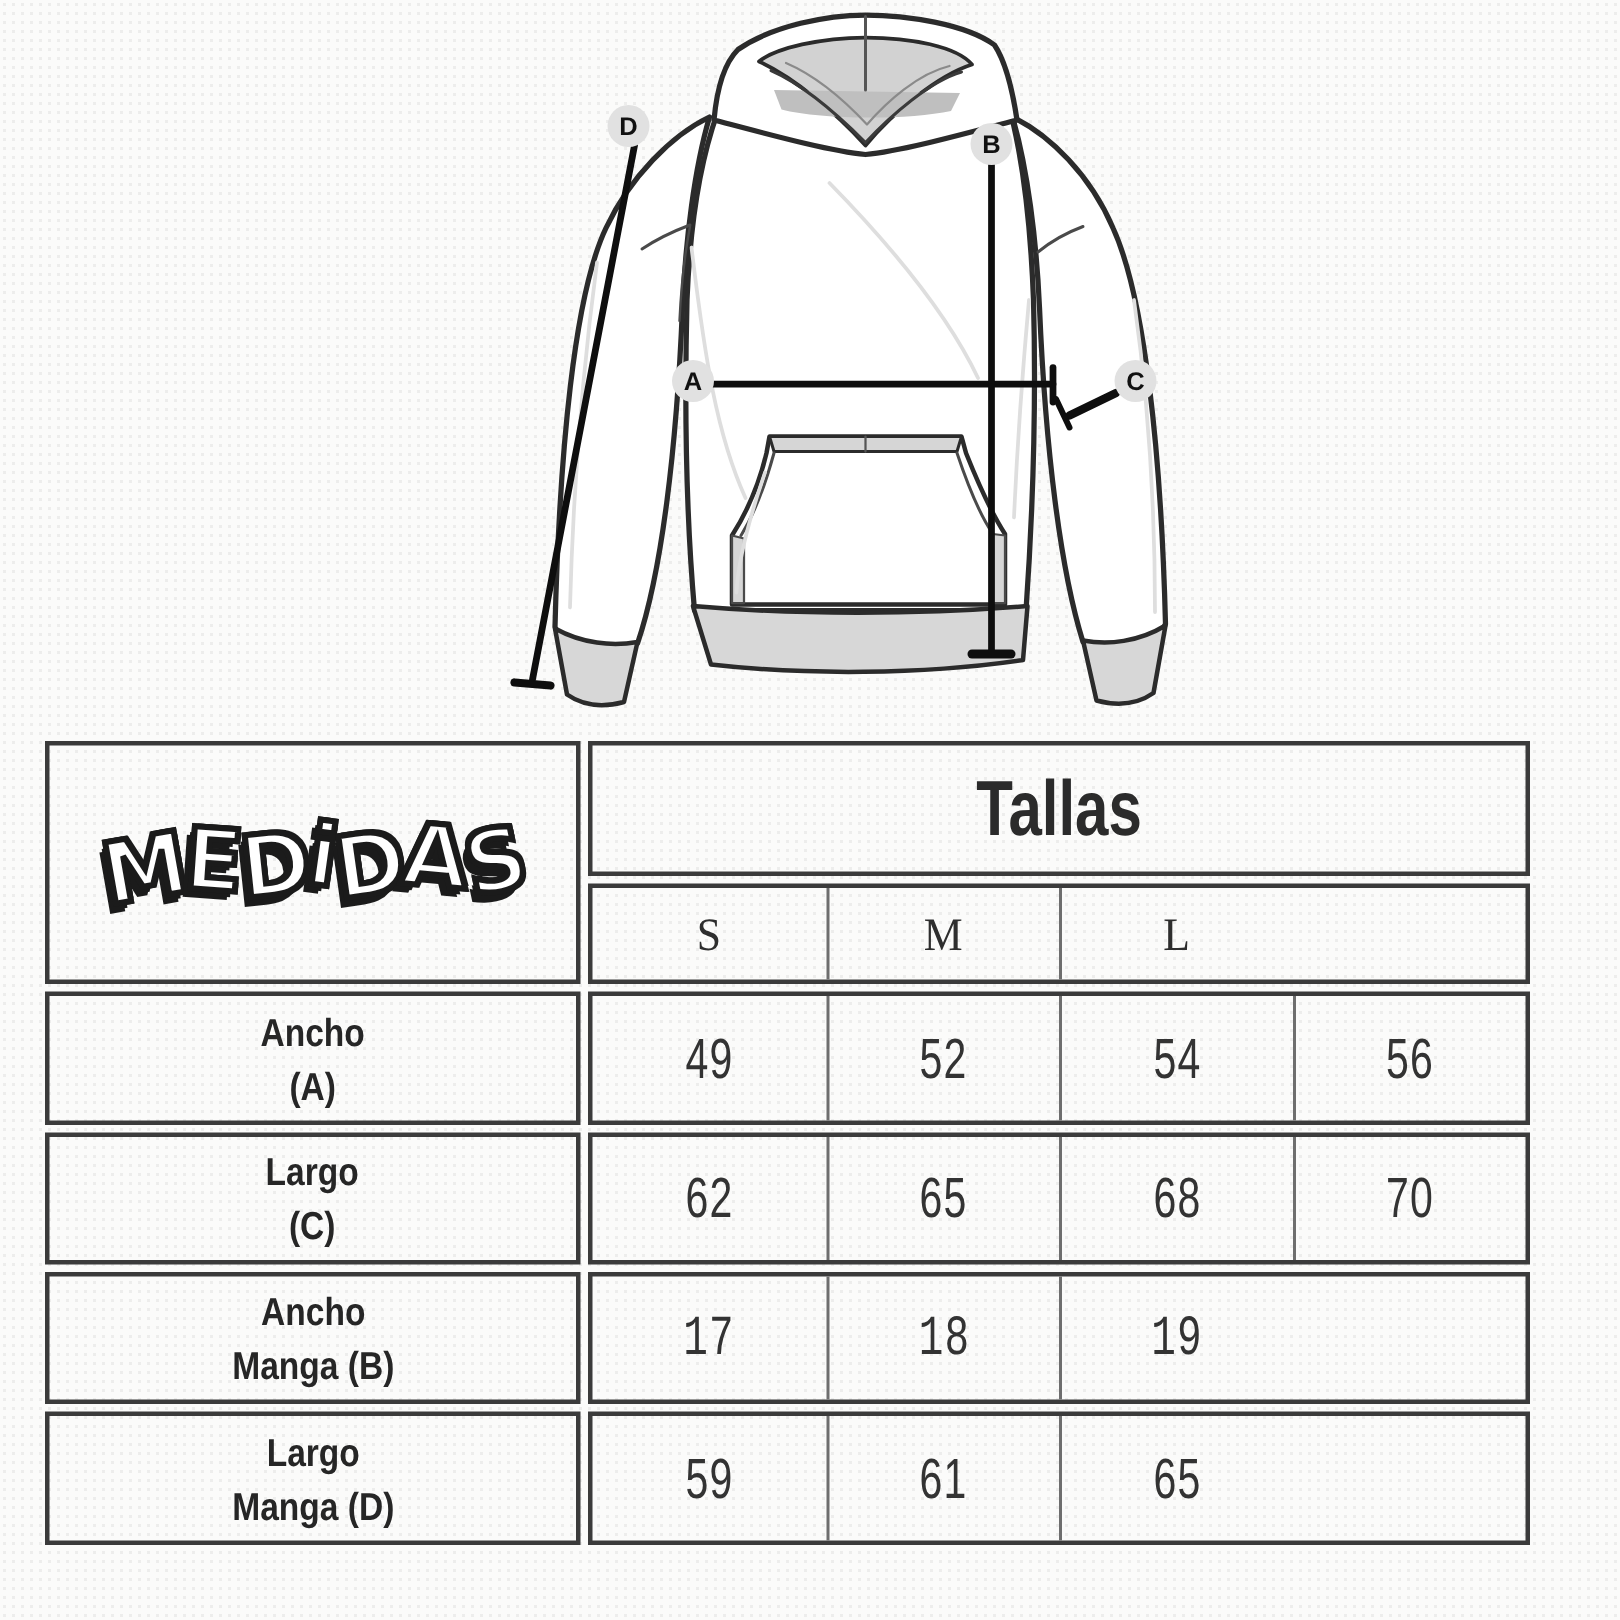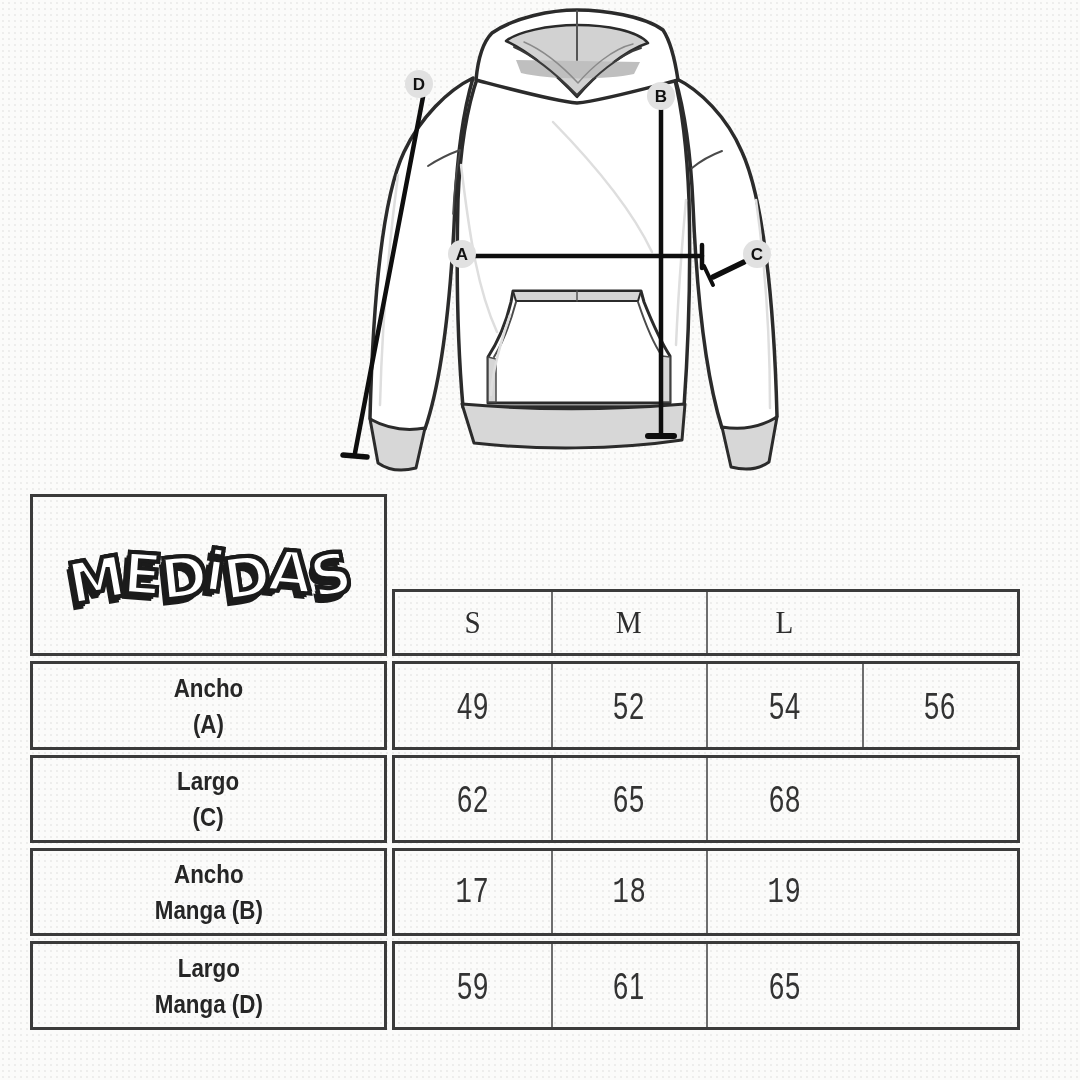--- a/index.html
+++ b/index.html
@@ -156,20 +156,23 @@
       </g>
     </svg>
   </div>
 
   <div class="size-table">
 
     <div class="cellbox medidas-box">
       <div class="medidas-title"><span class="graffiti-letter" style="transform: rotate(-9deg) translateY(3px);">M</span><span class="graffiti-letter" style="transform: rotate(5deg) translateY(-2px);">E</span><span class="graffiti-letter" style="transform: rotate(-5deg) translateY(2px);">D</span><span class="graffiti-letter" style="transform: rotate(9deg) translateY(-4px);">i</span><span class="graffiti-letter" style="transform: rotate(-7deg) translateY(3px);">D</span><span class="graffiti-letter" style="transform: rotate(6deg) translateY(-2px);">A</span><span class="graffiti-letter" style="transform: rotate(-11deg) translateY(2px);">S</span></div>
     </div>
 
+    <div class="cellbox tallas-box">
+      <span class="tallas-title">Tallas</span>
+    </div>
 
     <div class="cellbox rowbox" style="grid-column:2;grid-row:2;">
       <div class="inner-cell">
           <span class="size-letter">S</span>
         </div>
       <div class="inner-cell">
           <span class="size-letter">M</span>
         </div>
       <div class="inner-cell">
           <span class="size-letter">L</span>
@@ -218,20 +221,23 @@
       <div class="cellbox rowbox" style="grid-area: 4 / 2;">
         <div class="inner-cell">
           <span class="num">62</span>
         </div>
         <div class="inner-cell">
           <span class="num">65</span>
         </div>
         <div class="inner-cell">
           <span class="num">68</span>
         </div>
+        <div class="inner-cell">
+          <span class="num">70</span>
+        </div>
       </div>
       <div class="cellbox rowbox" style="grid-area: 5 / 2; font-family: Liberation Mono, monospace;">
         <div class="inner-cell">
           <span class="num">17</span>
         </div>
         <div class="inner-cell">
           <span class="num">18</span>
         </div>
         <div class="inner-cell">
           <span class="num">19</span>

